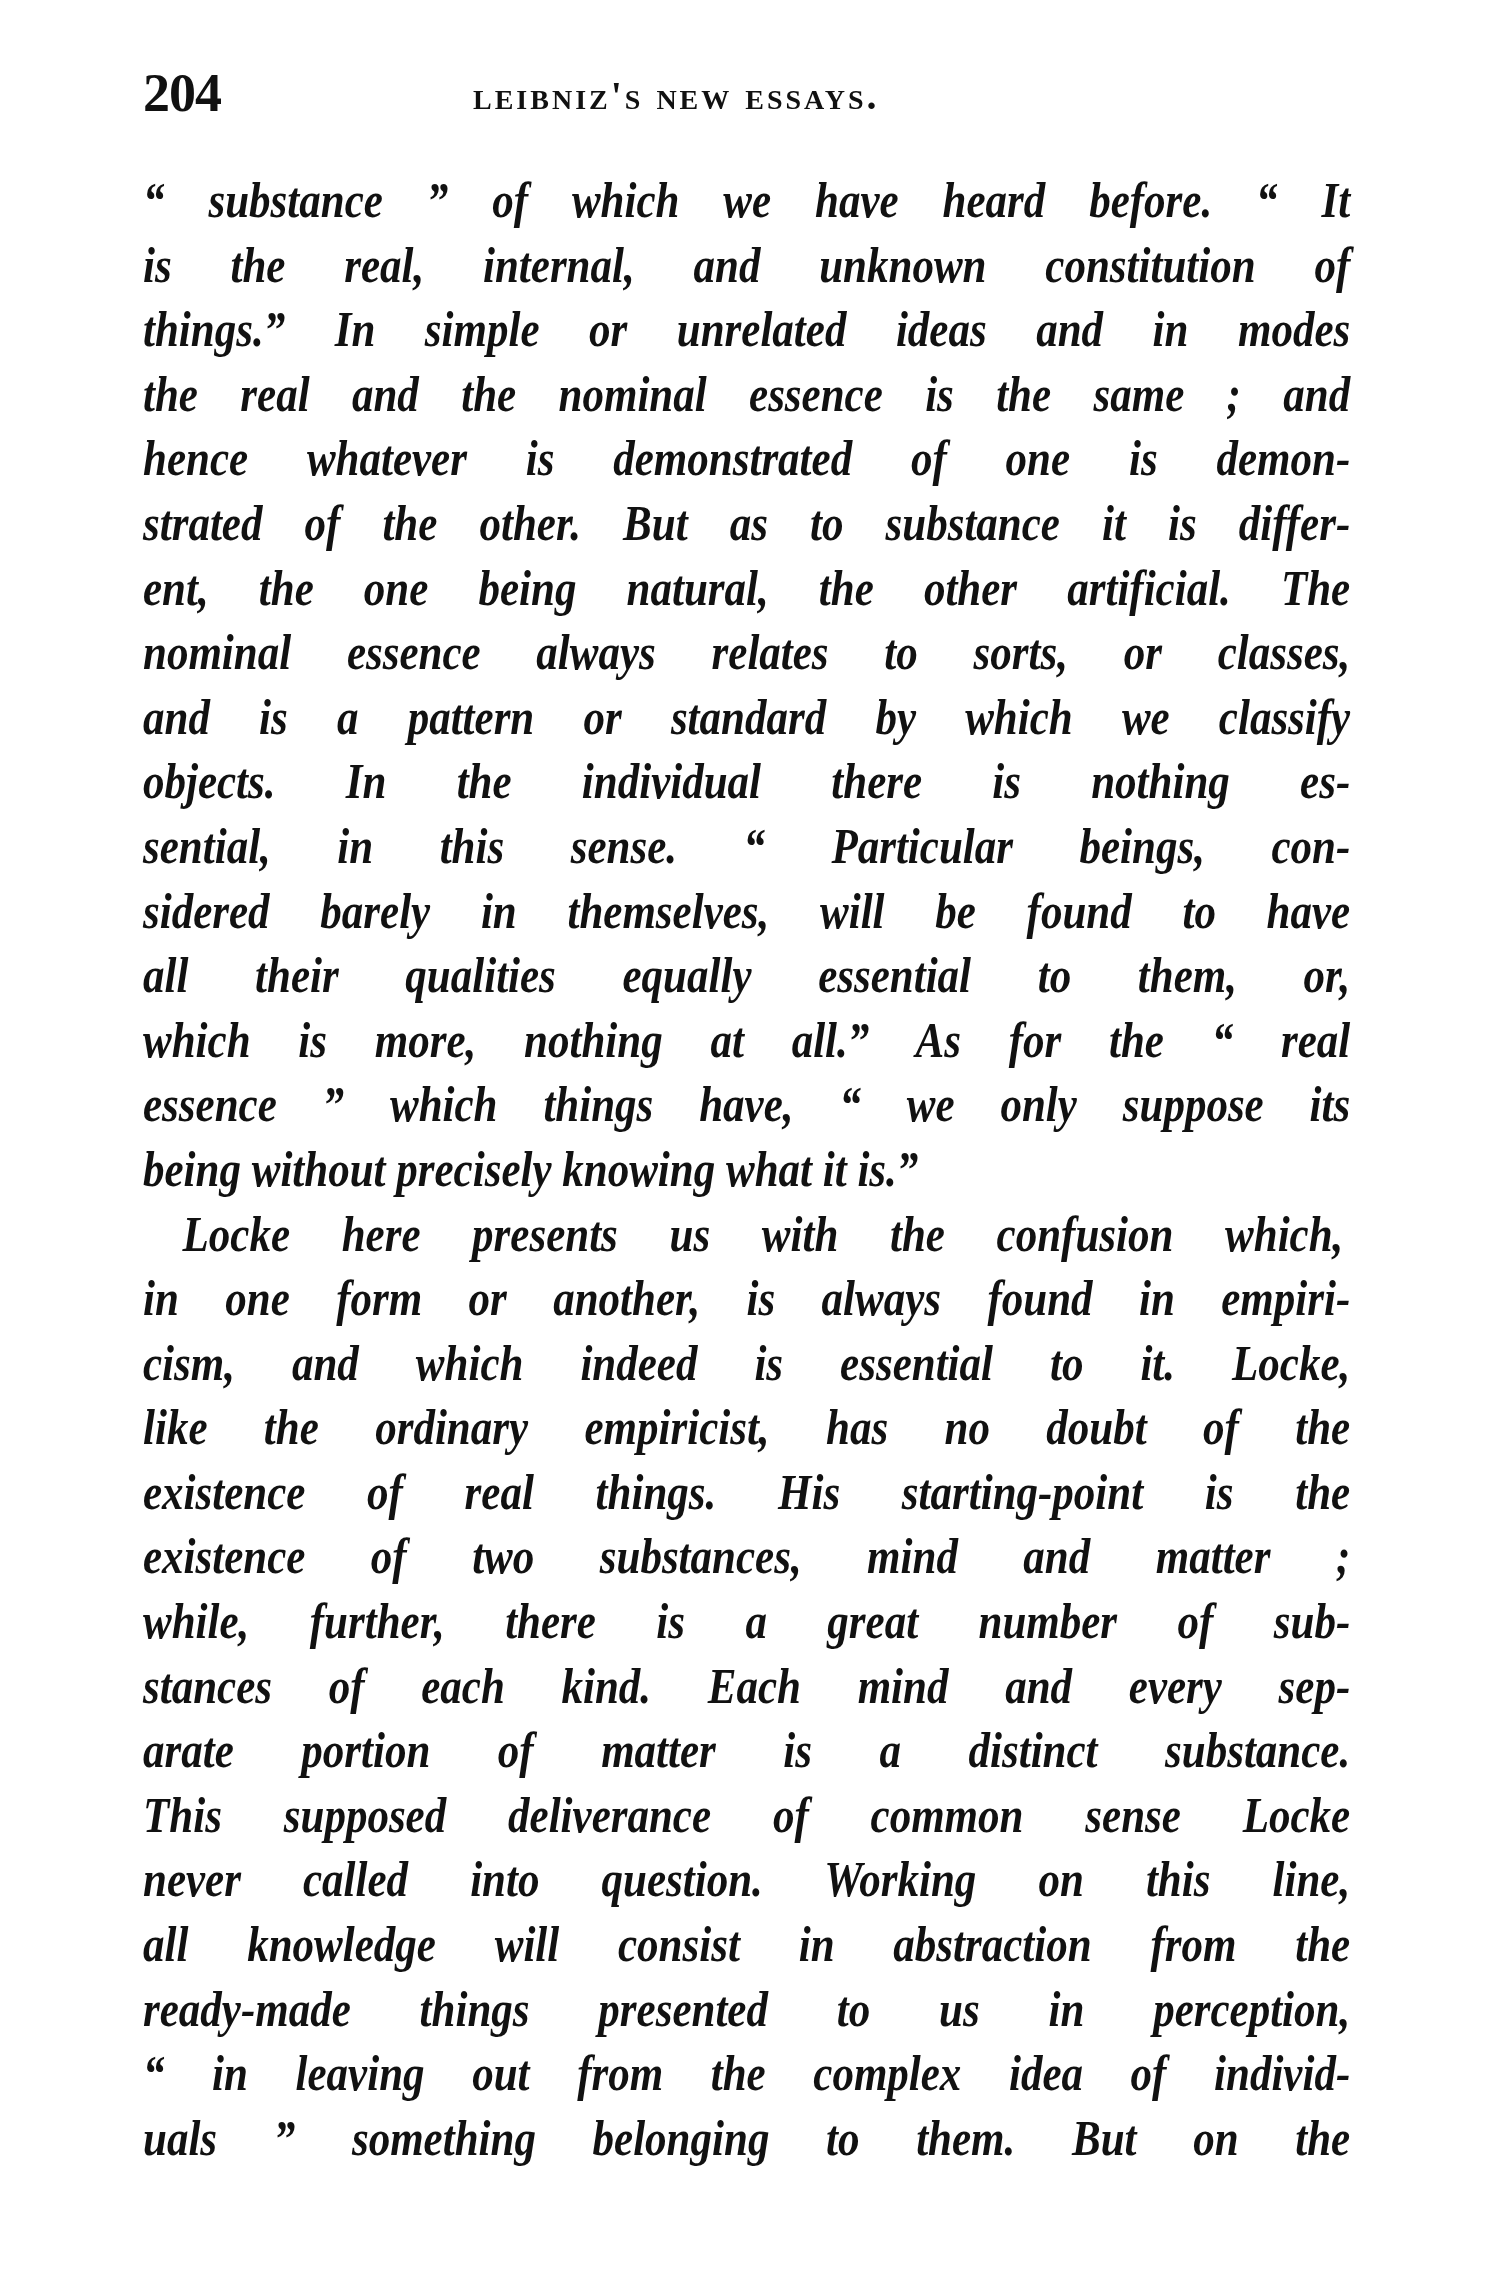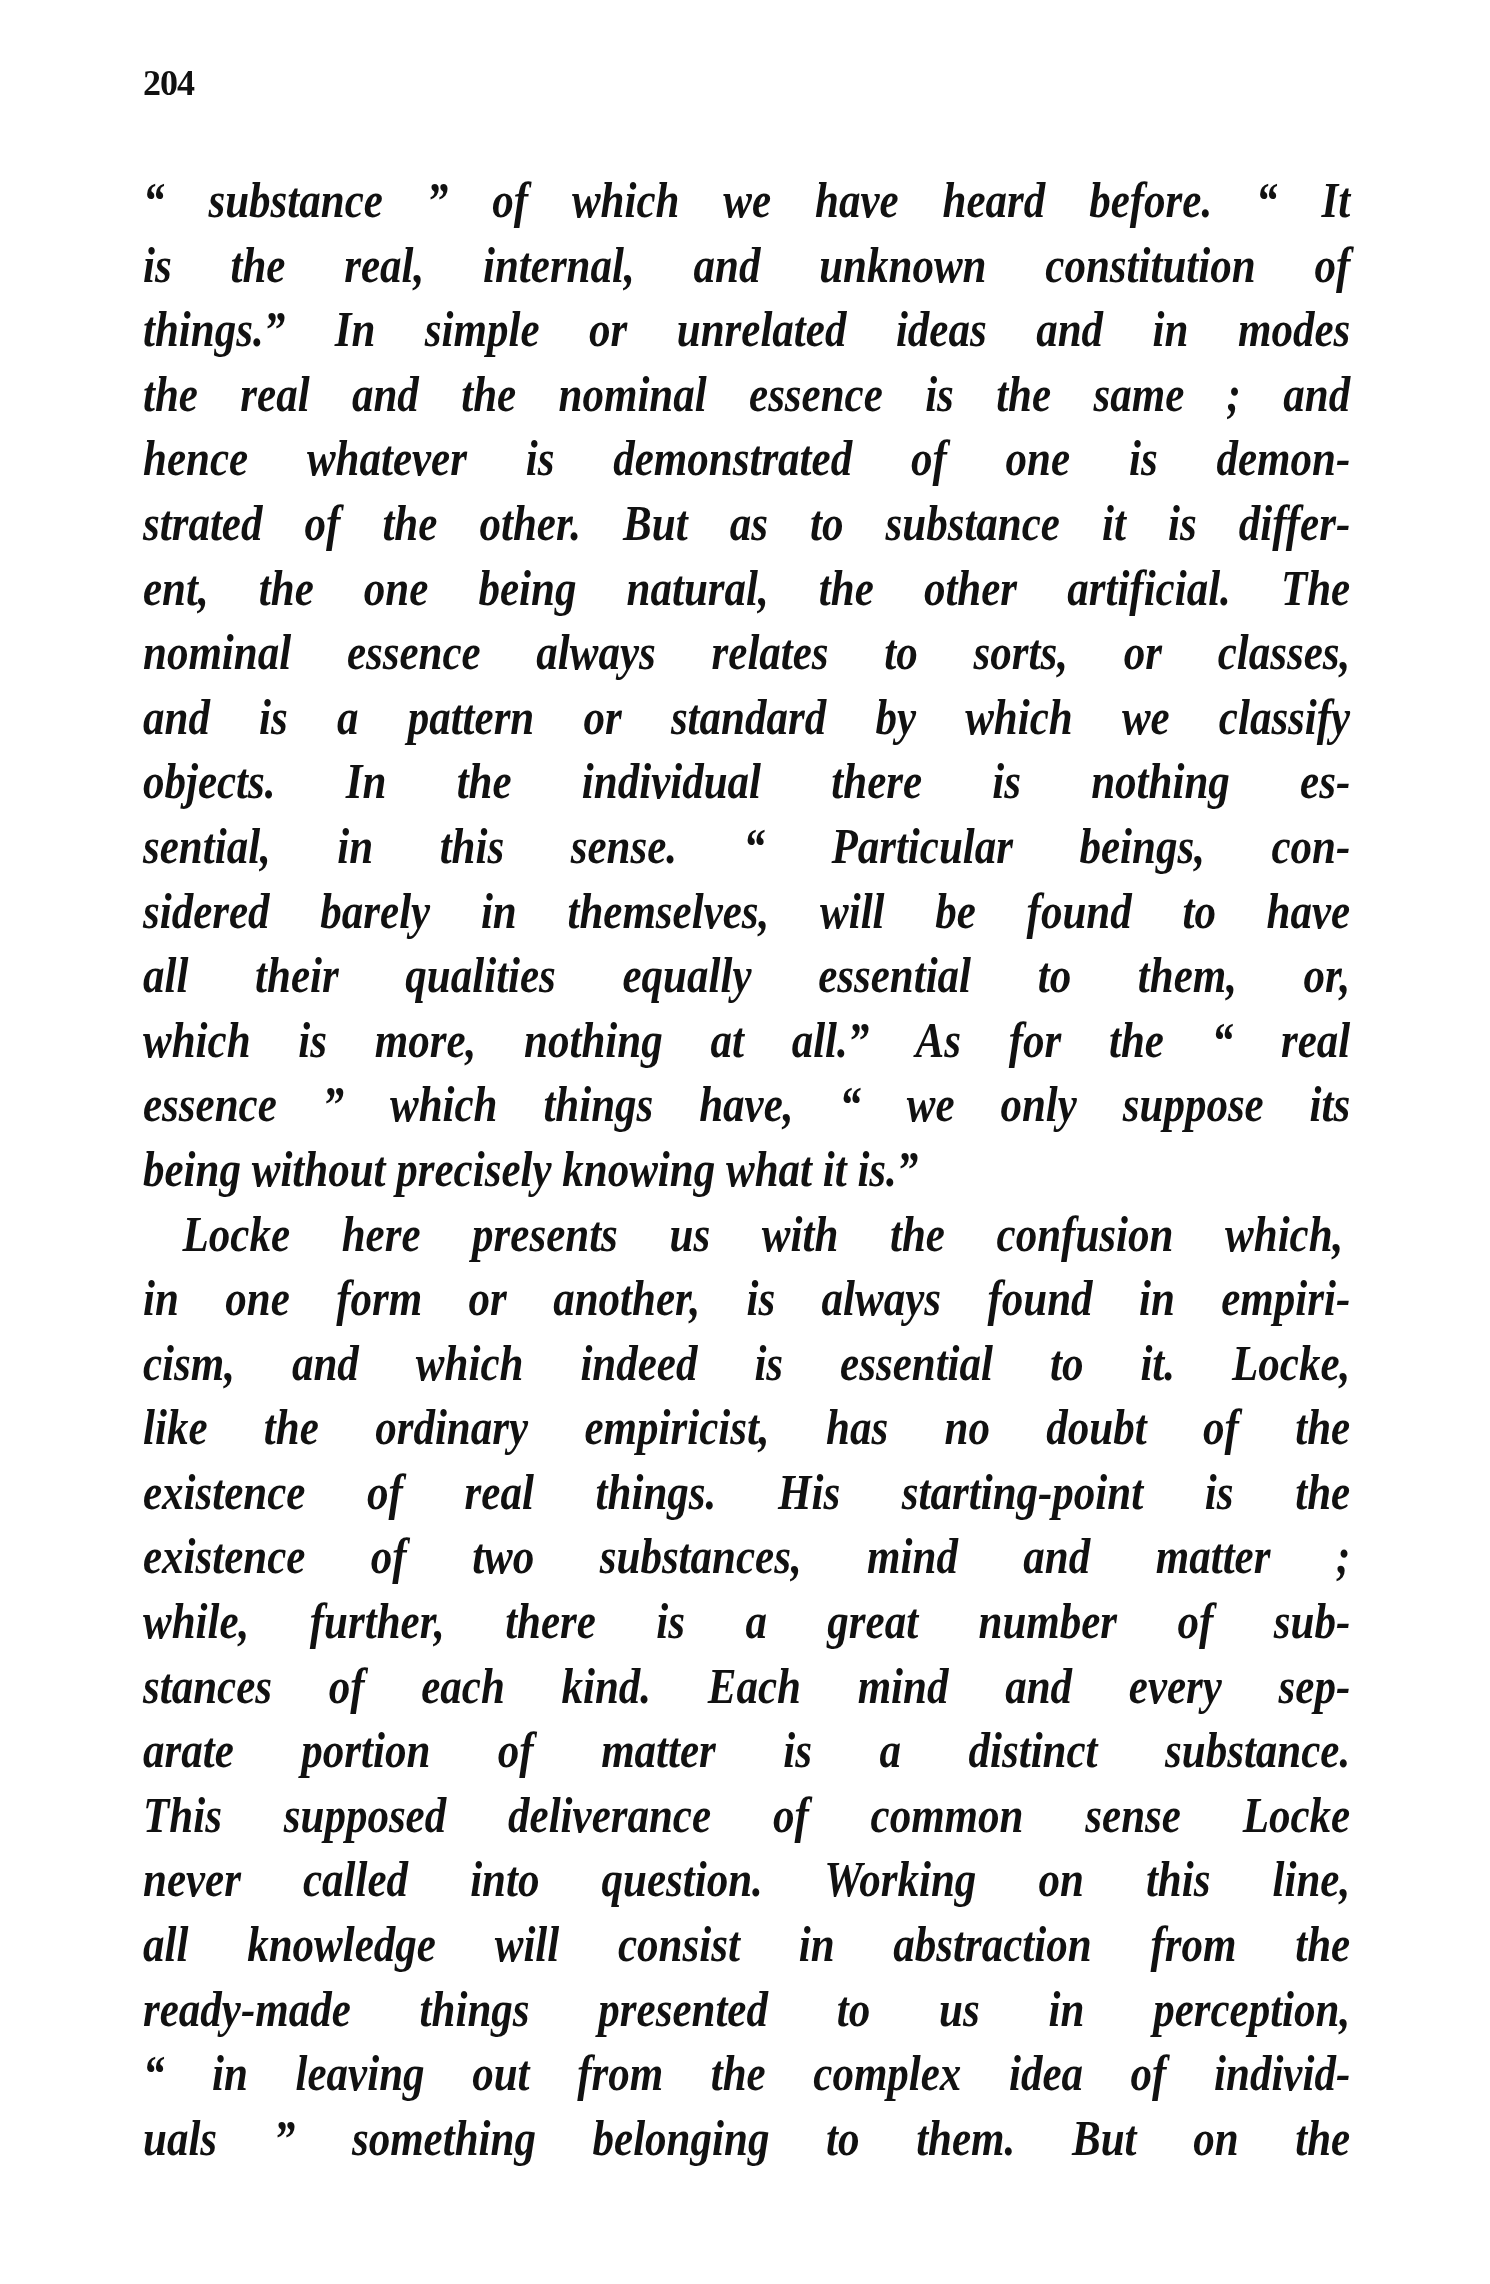--- a/index.html
+++ b/index.html
@@ -7,21 +7,21 @@
     width: 1490px; height: 2284px; position: relative; overflow: hidden;
     font-family: "DejaVu Serif", "Liberation Serif", serif;
     color: #111111;
   }
   .page { position: absolute; left: 143px; top: 0; width: 1207px; }
   .header {
     position: absolute; top: 62px; left: 0; width: 1207px; height: 60px;
   }
   .page-number {
     position: absolute; left: 0; top: 0;
-    font-size: 36px; font-weight: bold; letter-spacing: -1px;
+    font-size: 54px; font-weight: bold; letter-spacing: -1px;
     font-family: "Liberation Serif", serif;
   }
   .running-title {
     position: absolute; left: 330px; top: 10px;
     font-size: 40px; letter-spacing: 3px;
     font-variant: small-caps; text-transform: lowercase;
     font-family: "Liberation Serif", serif; font-weight: bold;
   }
   .running-title::first-letter { }
   .body-text { position: absolute; top: 168px; left: 0; width: 1207px; font-style: italic; }
@@ -34,20 +34,21 @@
     width: 116.3%;
   }
   .line.last { text-align-last: left; }
 </style>
 </head>
 <body>
 
 <div class="page">
   <div class="header">
     <span class="page-number">204</span>
+    <span class="running-title">LEIBNIZ'S NEW ESSAYS.</span>
   </div>
   <div class="body-text" id="body-text">
       <div>
         <div class="line">“ substance ” of which we have heard before. “ It</div>
         <div class="line">is the real, internal, and unknown constitution of</div>
         <div class="line">things.” In simple or unrelated ideas and in modes</div>
         <div class="line">the real and the nominal essence is the same ; and</div>
         <div class="line">hence whatever is demonstrated of one is demon-</div>
         <div class="line">strated of the other. But as to substance it is differ-</div>
         <div class="line">ent, the one being natural, the other artificial. The</div>

